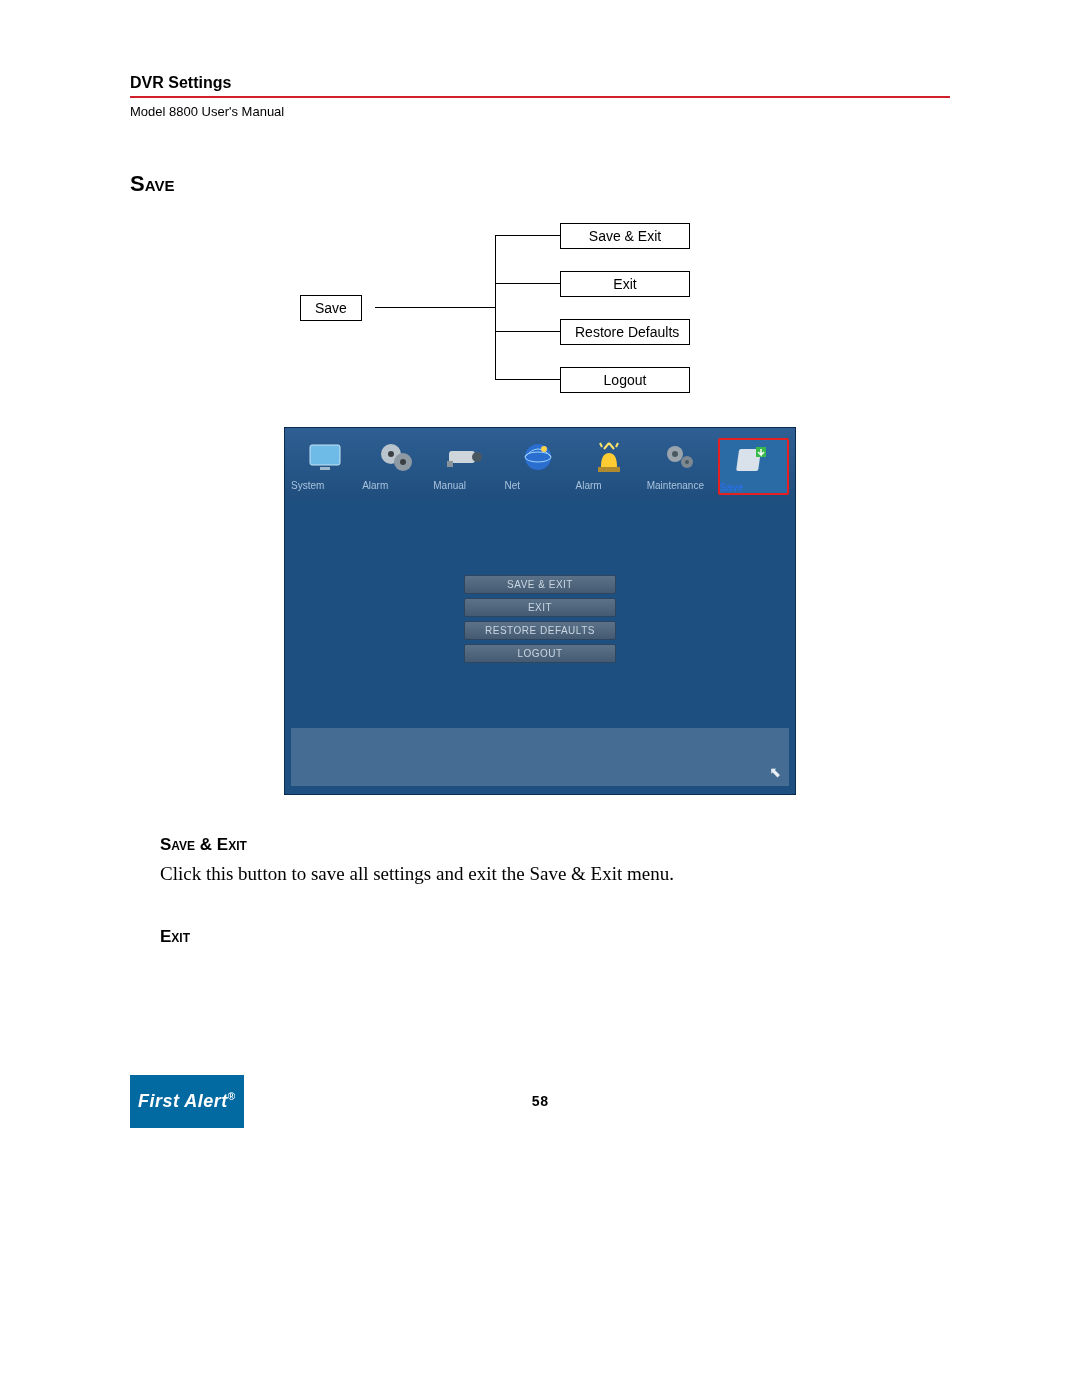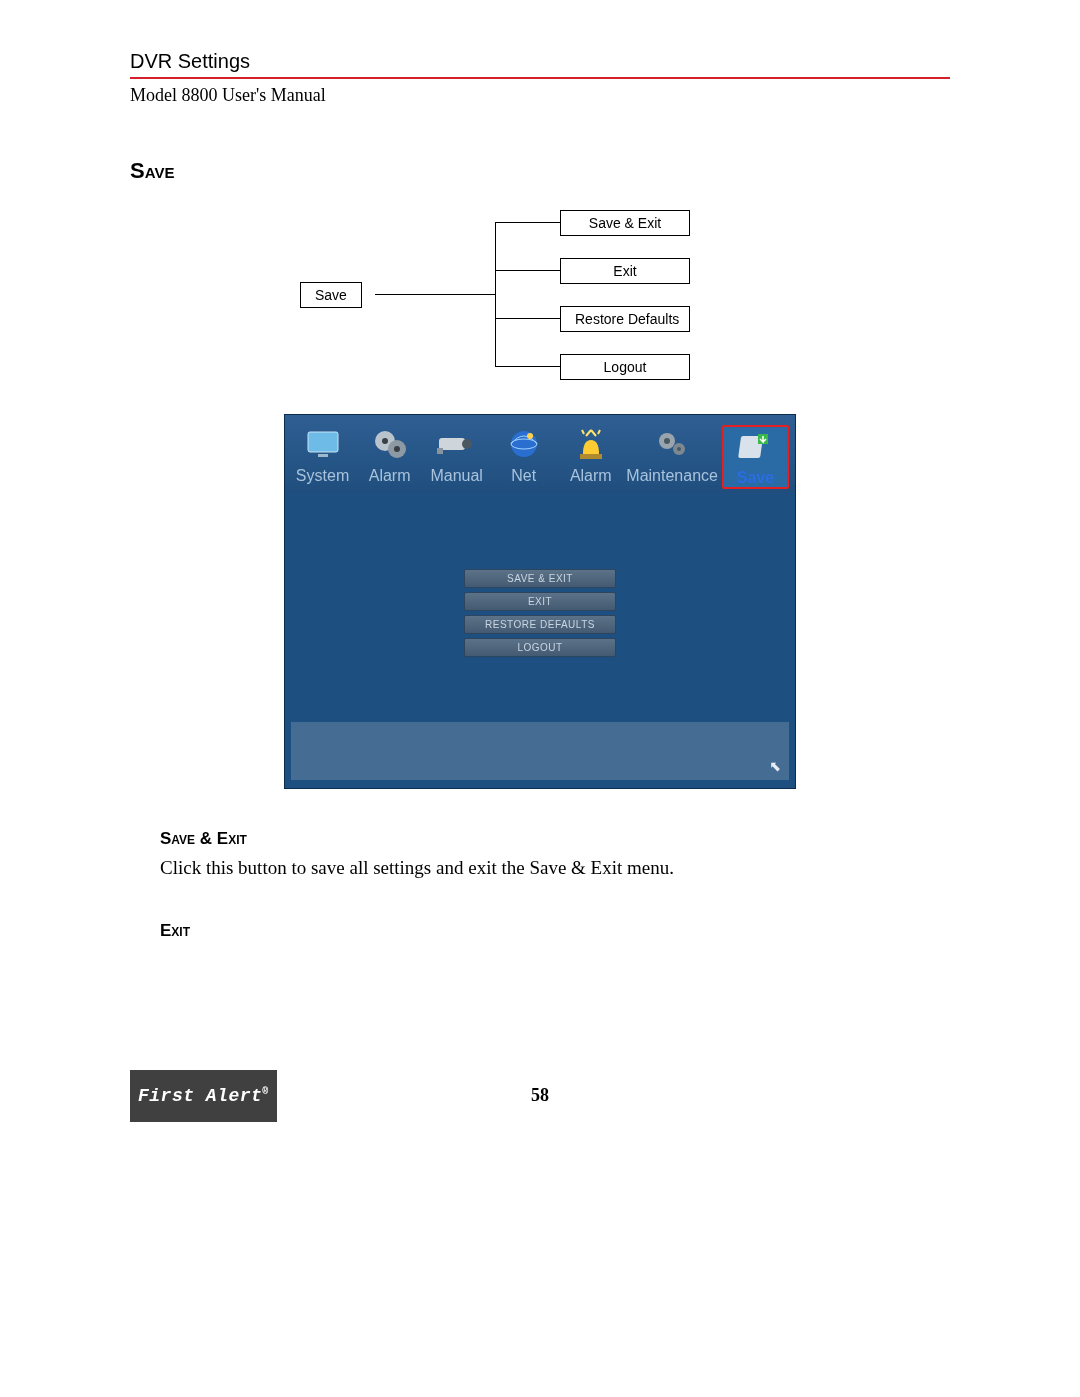--- a/index.html
+++ b/index.html
@@ -8,32 +8,33 @@
     font-family: "Times New Roman", serif;
     color: #000;
     width: 1080px;
   }
   .page {
     padding: 50px 130px 40px 130px;
     box-sizing: border-box;
   }
   .header-title {
     font-family: Arial, sans-serif;
-    font-weight: normal;
-    font-size: 20px;
+    font-weight: bold;
+    font-size: 16px;
     margin-bottom: 2px;
+    margin-top: 24px;
   }
   .red-rule {
     border: none;
     border-top: 2px solid #d4202a;
     margin: 4px 0 6px 0;
   }
   .subheader {
-    font-family: Liberation Serif, serif;
-    font-size: 18px;
+    font-family: Liberation Sans, sans-serif;
+    font-size: 13px;
     margin-bottom: 52px;
   }
   h2.section {
     font-family: Arial, sans-serif;
     font-variant: small-caps;
     font-size: 22px;
     font-weight: bold;
     margin: 30px 0 6px 0;
   }
   h3.subsection {
@@ -78,23 +79,22 @@
     font-family: Arial, sans-serif;
   }
   .shot-top {
     background: linear-gradient(#2f5f93, #1f4e7e);
     padding: 10px 6px 4px 6px;
     display: flex;
     gap: 4px;
   }
   .tcell {
     flex: 1;
-    text-align: center;
     color: #a9c3dc;
-    font-size: 16px;
+    font-size: 10px;
   }
   .tcell .ticon {
     width: 44px;
     height: 38px;
     margin: 0 auto 4px auto;
     display: flex;
     align-items: center;
     justify-content: center;
   }
   .tcell.active {
@@ -141,30 +141,30 @@
   
   .footer {
     margin-top: 140px;
     display: flex;
     align-items: center;
     justify-content: center;
     position: relative;
     height: 30px;
   }
   .page-num {
-    font-family: Liberation Serif, serif;
-    font-weight: bold;
-    font-size: 18px;
+    font-family: Liberation Mono, monospace;
+    font-weight: bold;
+    font-size: 14px;
   }
   .brand {
     position: absolute;
     left: 0;
-    background: #404040;
+    background: #0369a1;
     color: #fff;
-    font-family: Liberation Mono, monospace;
+    font-family: Liberation Sans, sans-serif;
     font-style: italic;
     font-weight: bold;
     font-size: 18px;
     padding: 16px 8px;
     letter-spacing: 0.5px;
   }
   .brand sup { font-style: normal; font-size: 10px; vertical-align: super; }
 </style>
 </head>
 <body>

